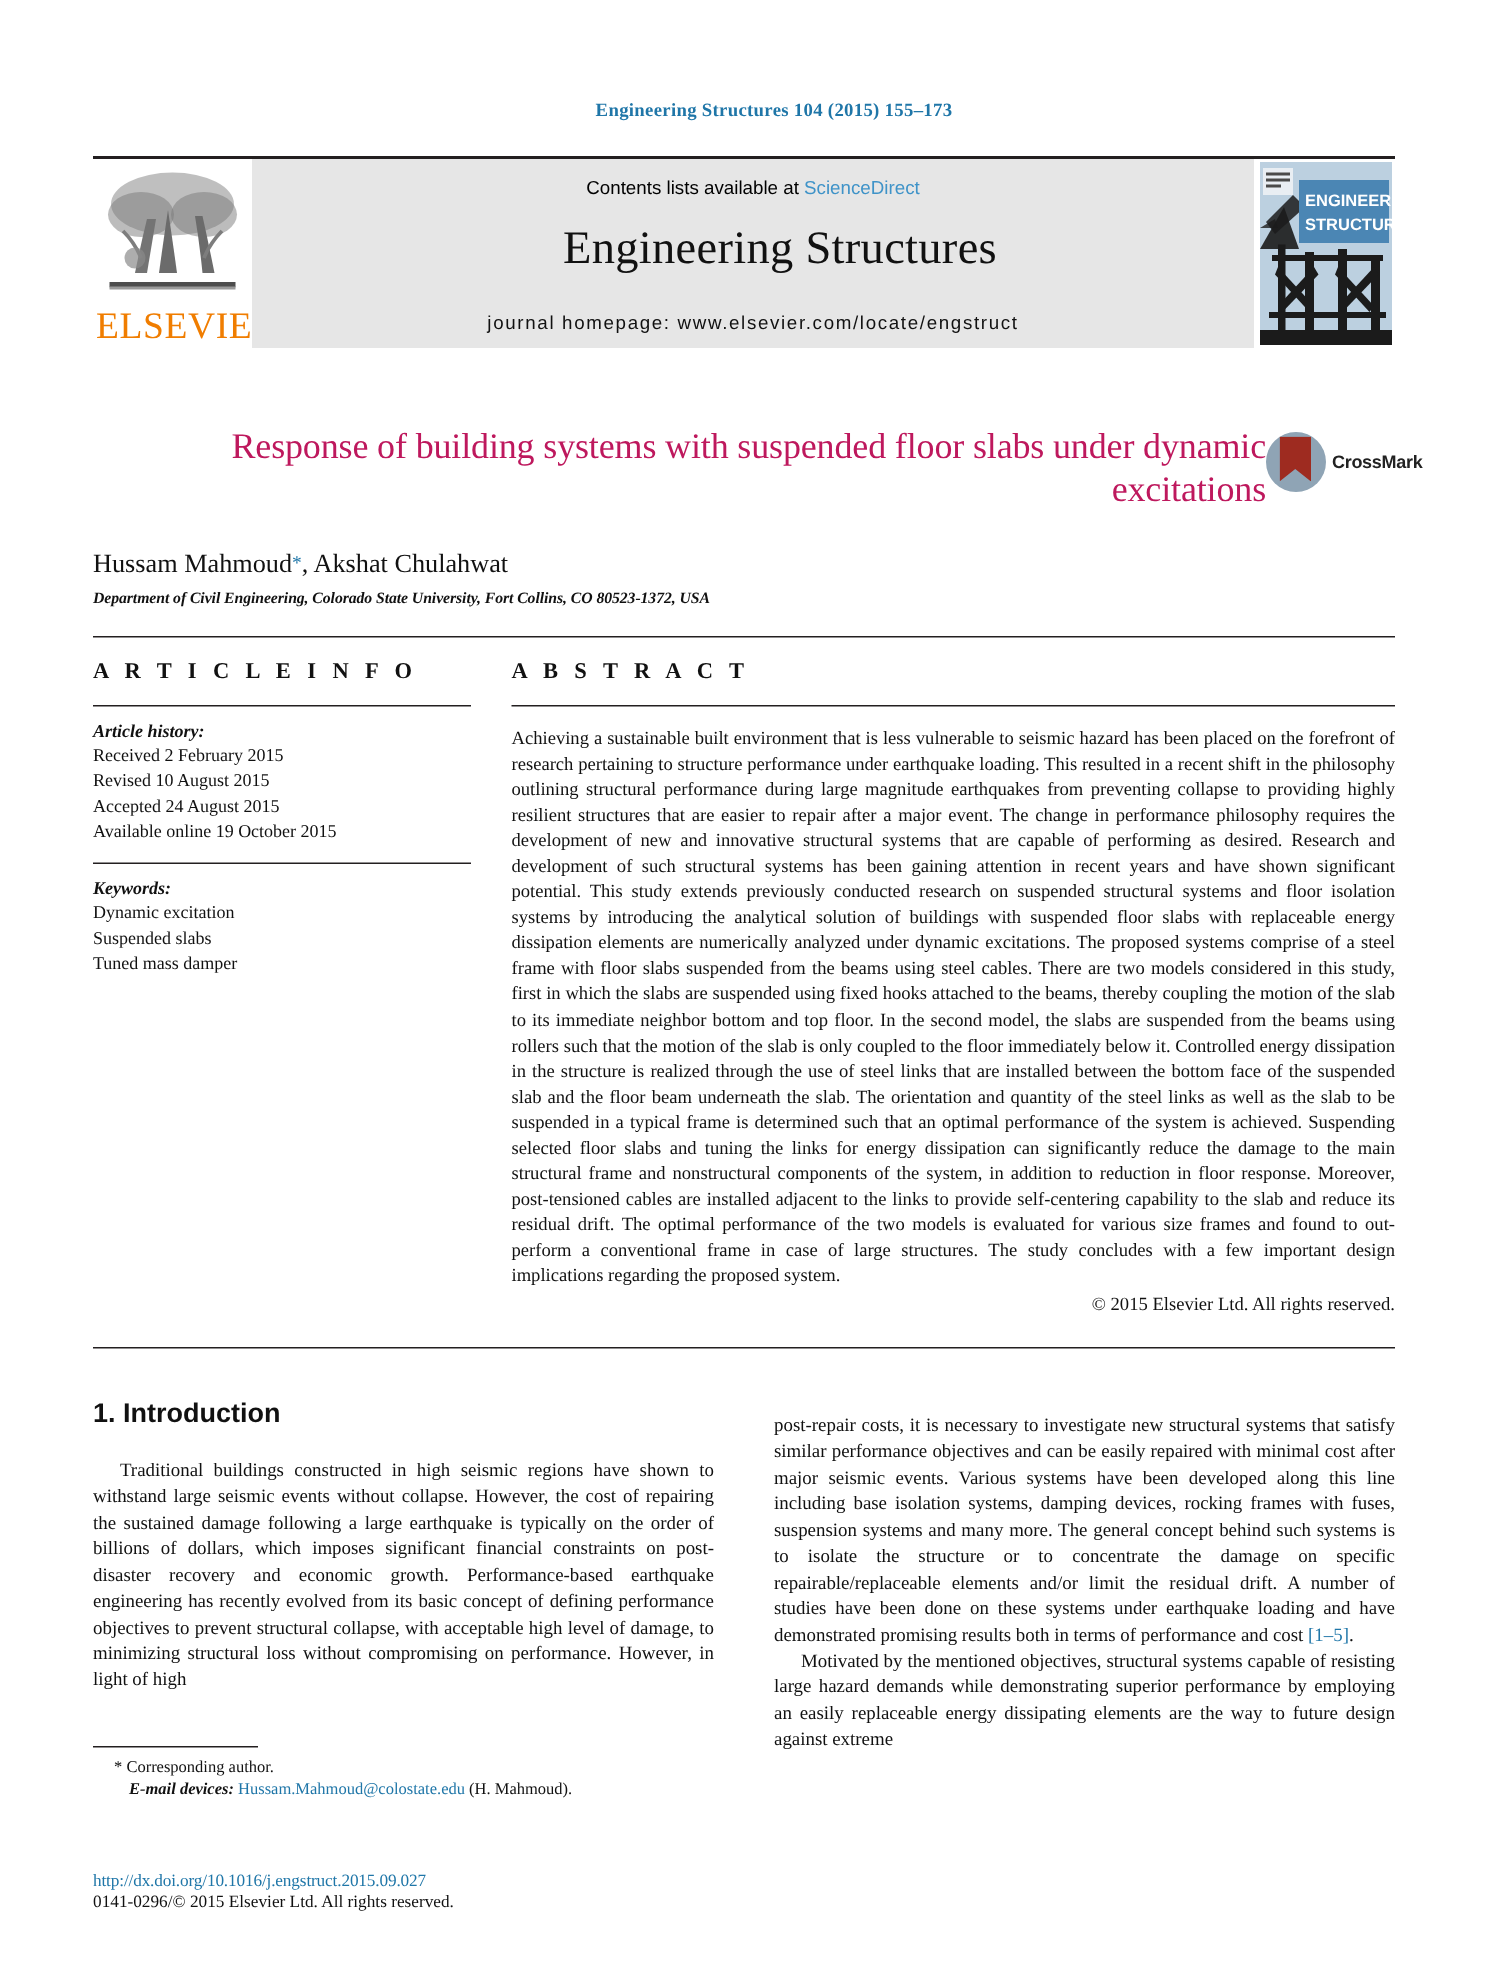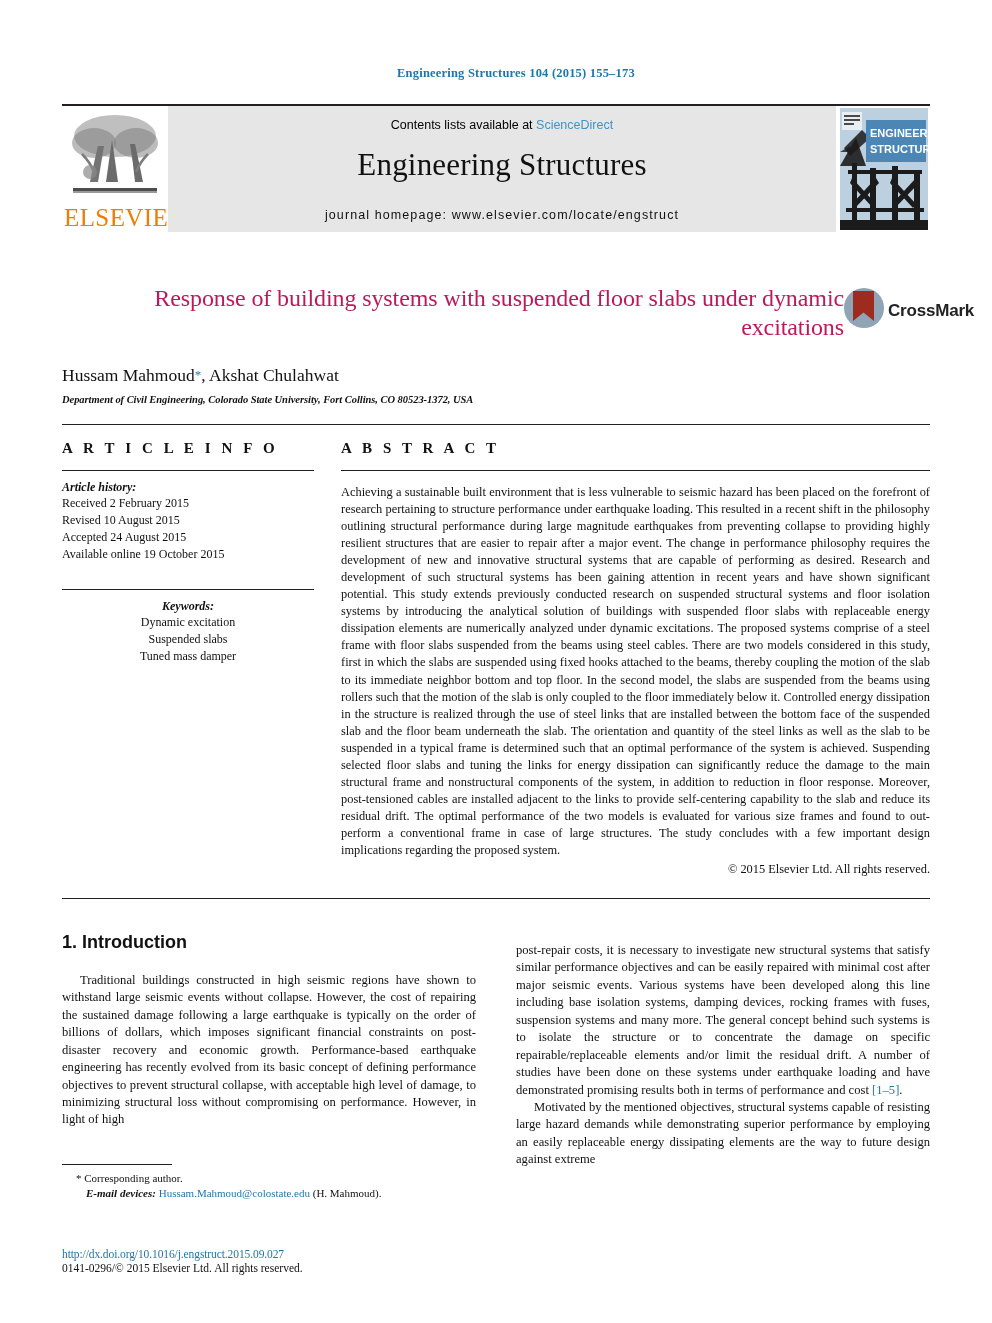--- a/index.html
+++ b/index.html
@@ -93,21 +93,21 @@
     font-family: "Liberation Sans", sans-serif;
     font-size: 12.5px;
     color: #000;
   }
   .banner-contents .sd {
     color: #3f93c8;
   }
   .banner-journal {
     position: absolute;
     top: 41px;
-    left: 0;
+    left: 18px;
     width: 100%;
     text-align: center;
     font-family: "Liberation Serif", serif;
     font-size: 31px;
     color: #111;
     letter-spacing: 0.2px;
   }
   .banner-home {
     position: absolute;
     bottom: 10px;
@@ -175,21 +175,21 @@
     height: 30px;
     background: #9e2b20;
     clip-path: polygon(0 0, 100% 0, 100% 100%, 50% 72%, 0 100%);
   }
   .crossmark-word {
     position: absolute;
     left: 44px;
     top: 13px;
     font-family: "Liberation Sans", sans-serif;
     font-weight: bold;
-    font-size: 17px;
+    font-size: 12px;
     color: #222;
     letter-spacing: -0.2px;
   }
   .authors {
     margin-top: 22px;
     font-family: "Liberation Serif", serif;
     font-size: 17.5px;
     color: #111;
   }
   .authors .star {
@@ -246,22 +246,21 @@
     margin-top: 9px;
     color: #111;
   }
   .info-line {
     font-family: "Liberation Serif", serif;
     font-size: 12px;
     line-height: 1.42;
     color: #111;
   }
   .kw-block {
-    margin-top: 26px;
-    text-align: center;
+    margin-top: 12px;
   }
   .abstract-body {
     margin-top: 13px;
     font-family: "Liberation Serif", serif;
     font-size: 12.4px;
     line-height: 1.375;
     text-align: justify;
     color: #111;
   }
   .copyright {

